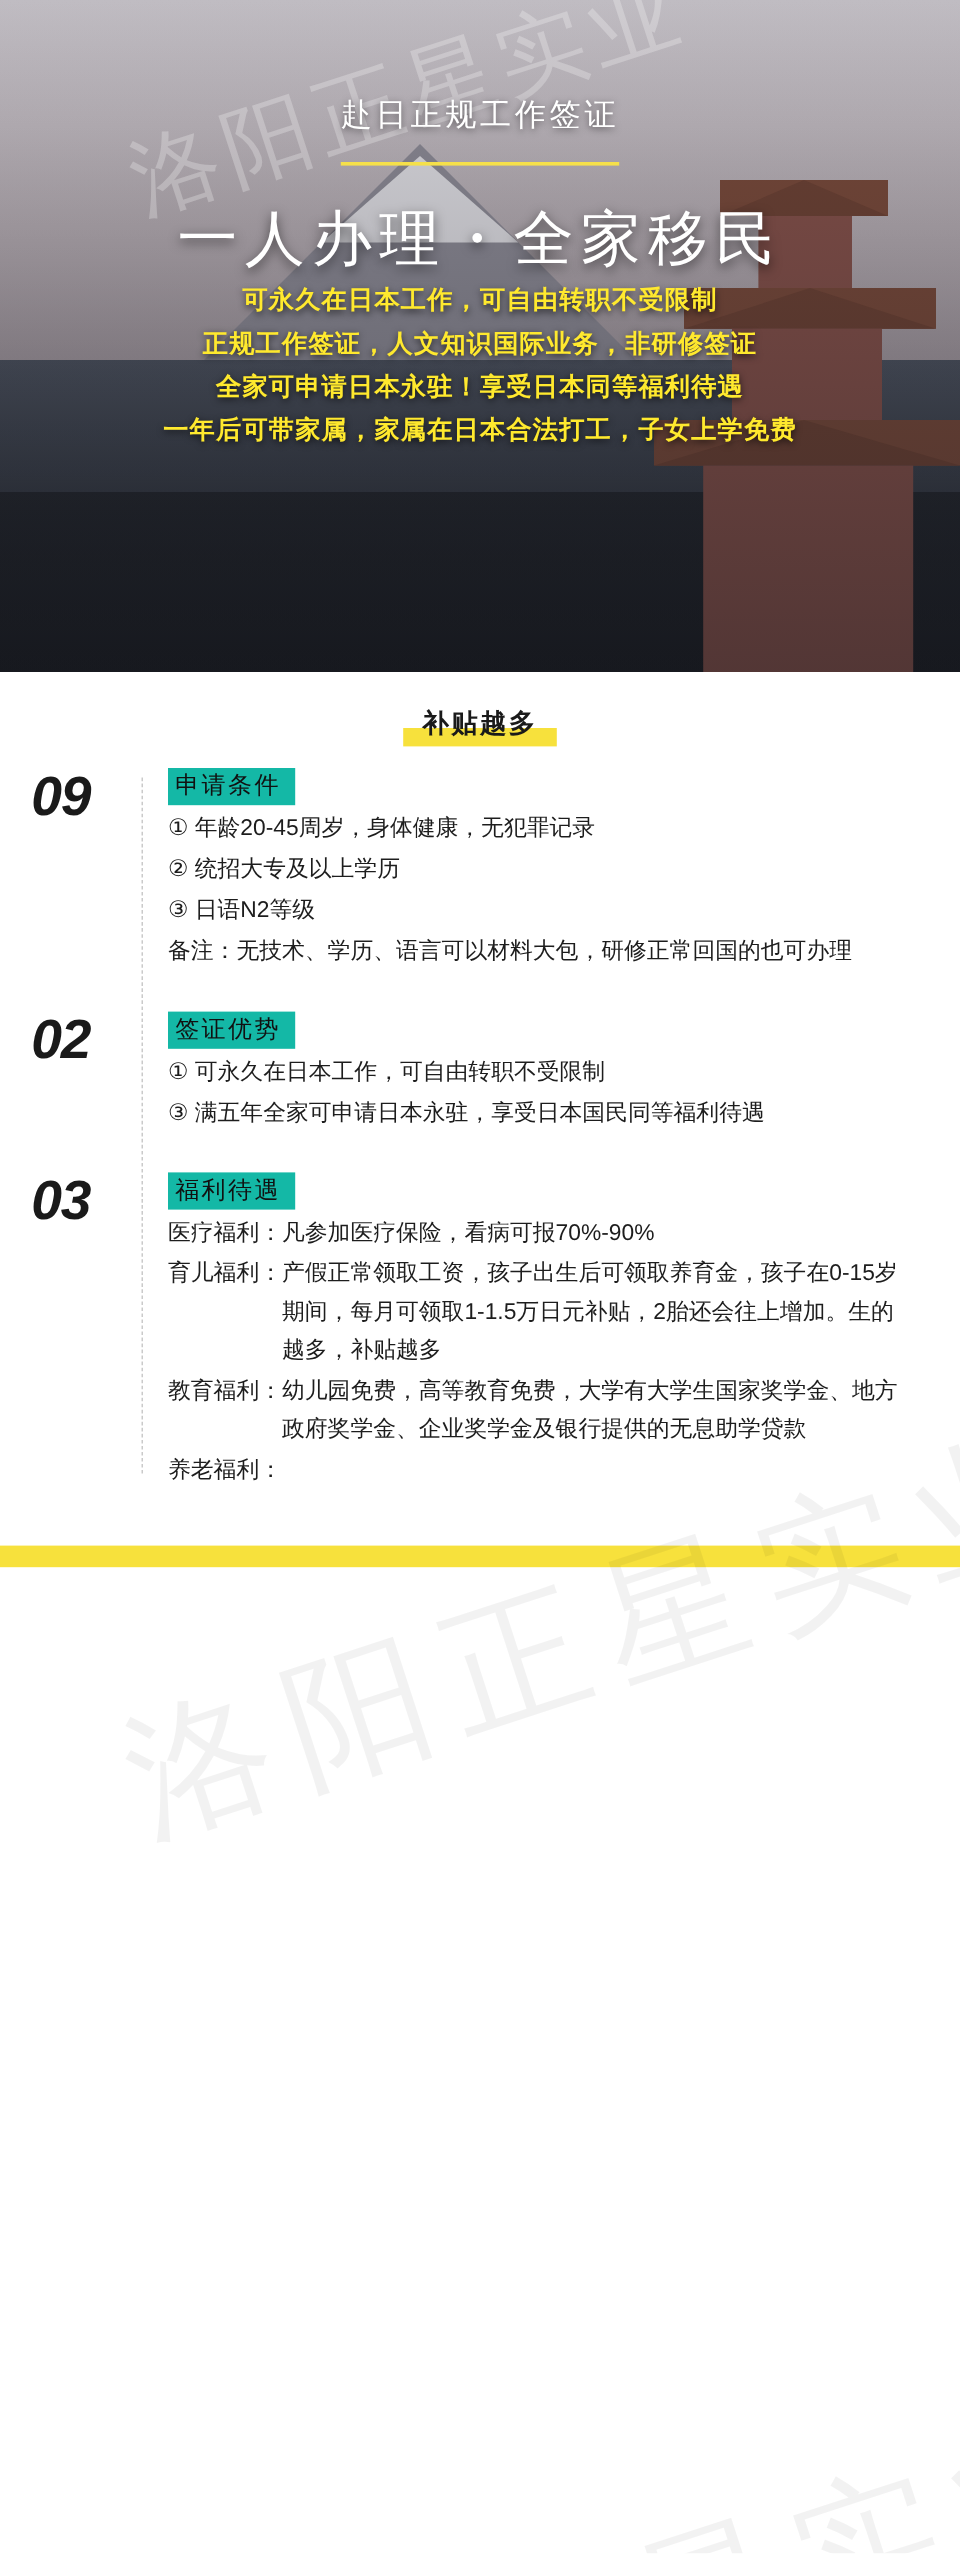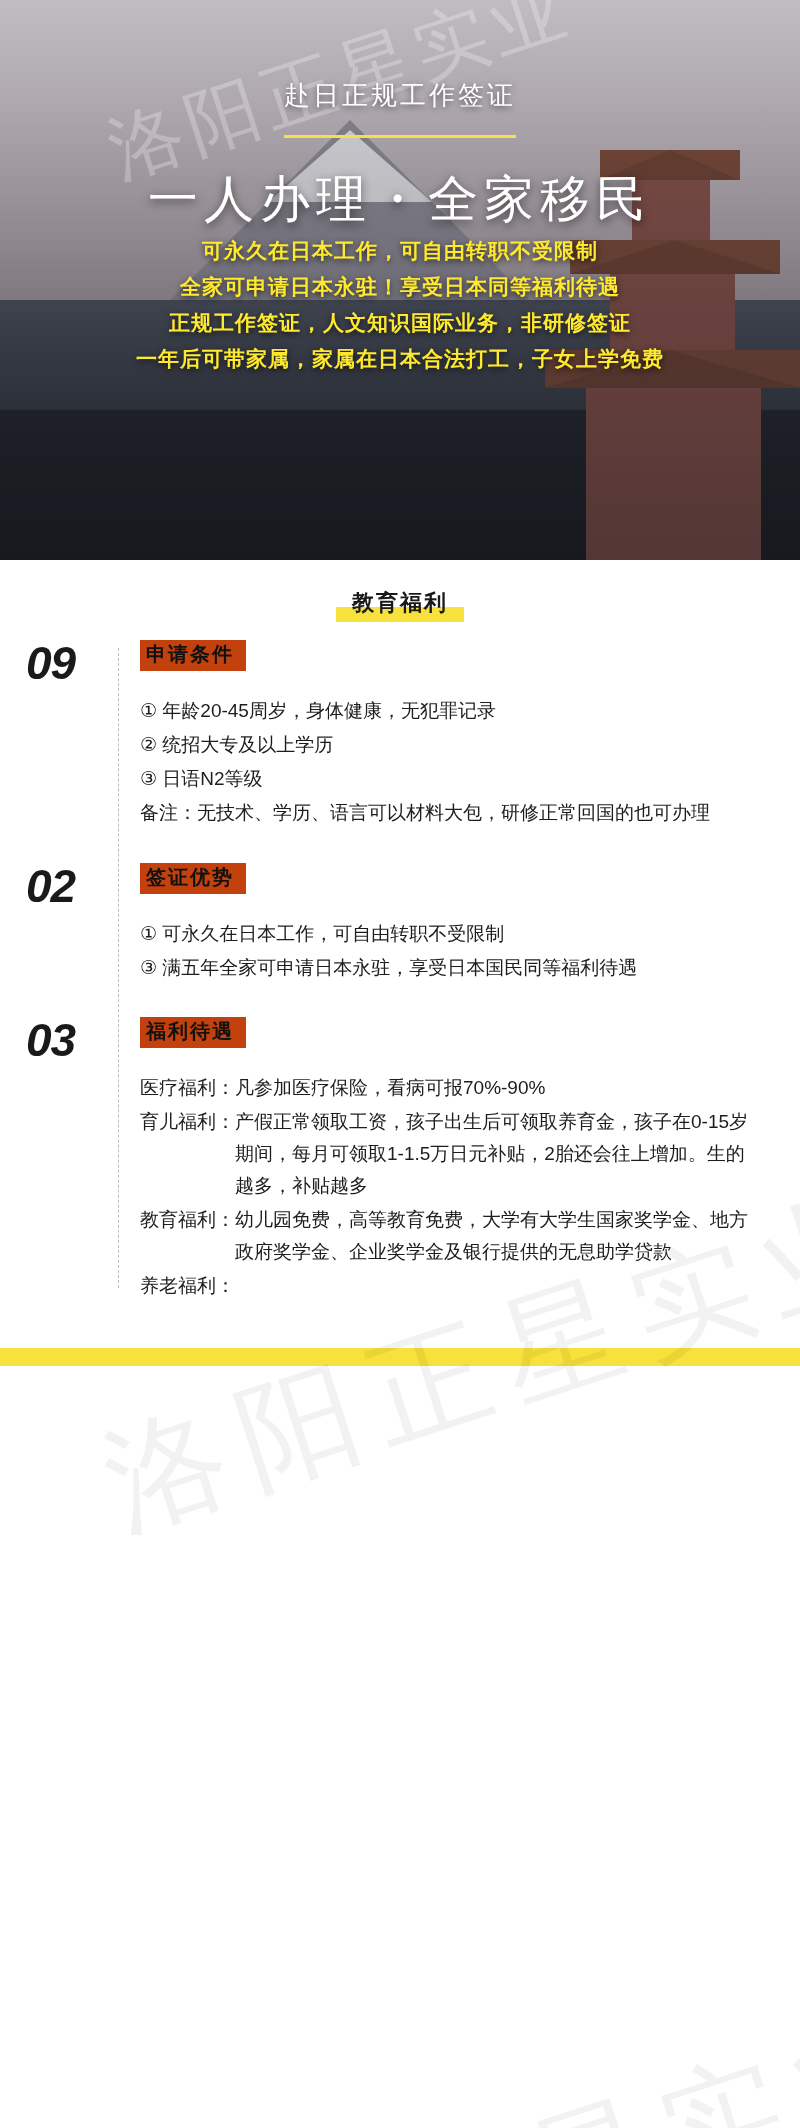--- a/index.html
+++ b/index.html
@@ -209,26 +209,26 @@
     right: -8px;
     bottom: 2px;
     height: 16px;
     background: #f7e13c;
     z-index: -1;
   }
   .sec-num span.txt { position: relative; z-index: 1; }
   .sec-title {
     display: inline-block;
     font-size: 20px;
-    font-weight: bold;
+    font-weight: normal;
     color: #111;
     padding: 1px 12px 3px 6px;
-    background: #c2410c;
+    background: #14b8a6;
     letter-spacing: 2px;
-    margin-bottom: 24px;
+    margin-bottom: 4px;
   }
   .sec-body {
     font-size: 19px;
     line-height: 1.68;
     color: #1d1d1d;
   }
   .item {
     display: block;
     margin-bottom: 2px;
   }
@@ -282,29 +282,29 @@
       <div class="body-seg b3"></div>
     </div>
     <div class="hero-vignette"></div>
     <div class="hero-watermark">洛阳正星实业</div>
 
     <div class="hero-content">
       <div class="hero-sub">赴日正规工作签证</div>
       <div class="hero-title">一人办理・全家移民</div>
       <div class="hero-lines">
         <div>可永久在日本工作，可自由转职不受限制</div>
+        <div>正规工作签证，人文知识国际业务，非研修签证</div>
         <div>全家可申请日本永驻！享受日本同等福利待遇</div>
-        <div>正规工作签证，人文知识国际业务，非研修签证</div>
         <div>一年后可带家属，家属在日本合法打工，子女上学免费</div>
       </div>
     </div>
   </div>
 
   <div class="welcome-wrap">
-    <span class="welcome">教育福利</span>
+    <span class="welcome">补贴越多</span>
   </div>
 
   <div class="content">
     <div class="rail"></div>
     <div class="body-watermark">洛阳正星实业</div>
     <div class="body-watermark w2">洛阳正星实业</div>
 
     <div class="section" style="margin-top:4px;">
       <div class="sec-num">
         <span class="hl"></span>

